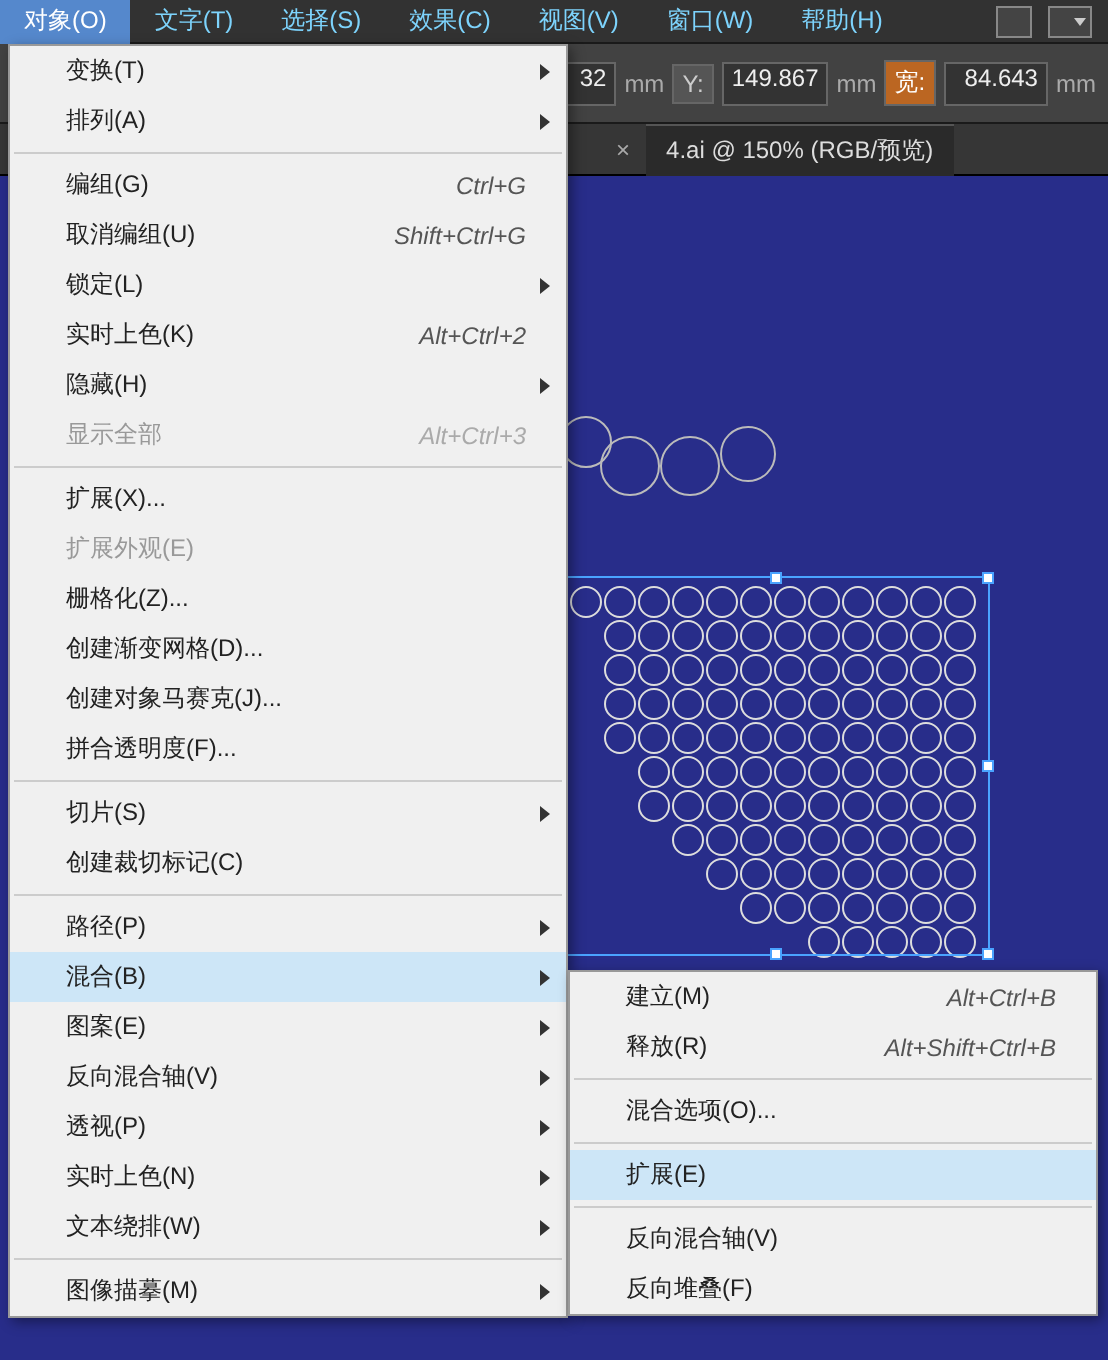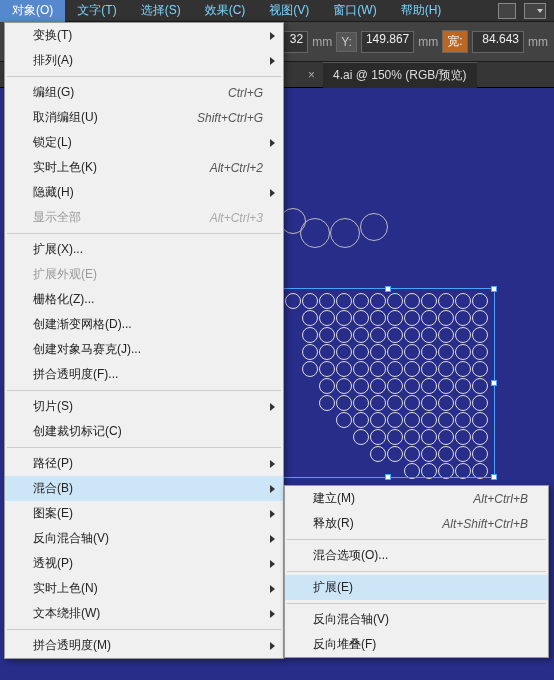--- a/index.html
+++ b/index.html
@@ -266,21 +266,21 @@
       <span>透视(P)</span>
     </div>
     <div class="mi has-sub">
       <span>实时上色(N)</span>
     </div>
     <div class="mi has-sub">
       <span>文本绕排(W)</span>
     </div>
     <div class="sep"></div>
     <div class="mi has-sub">
-      <span>拼合透明度(M)</span>
+      <span>图像描摹(M)</span>
     </div>
   </div>
 <div class="menu menu-sub" id="sub-menu">
     <div class="mi">
       <span>建立(M)</span>
       <span class="shortcut">Alt+Ctrl+B</span>
     </div>
     <div class="mi">
       <span>释放(R)</span>
       <span class="shortcut">Alt+Shift+Ctrl+B</span>

